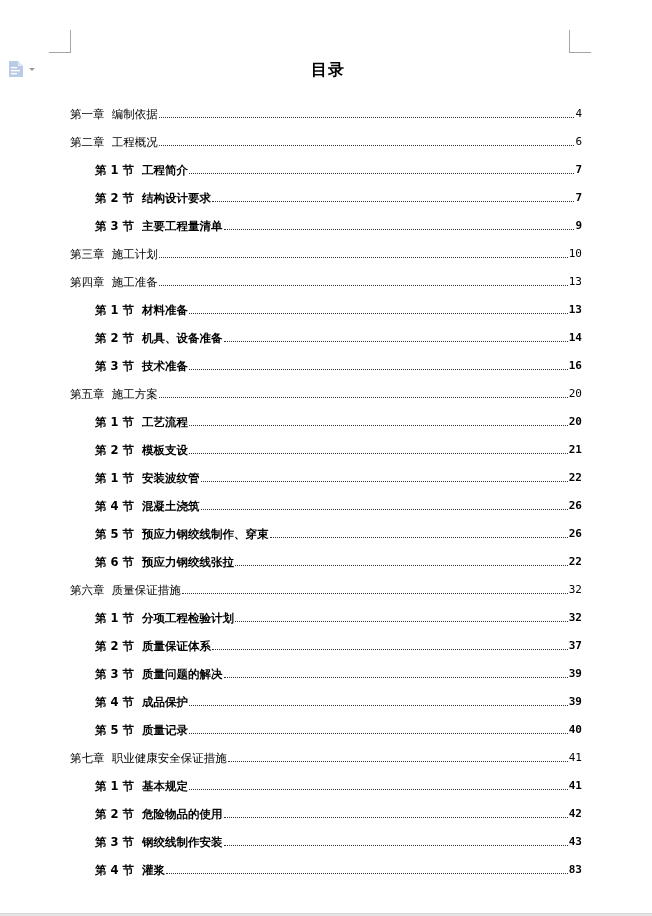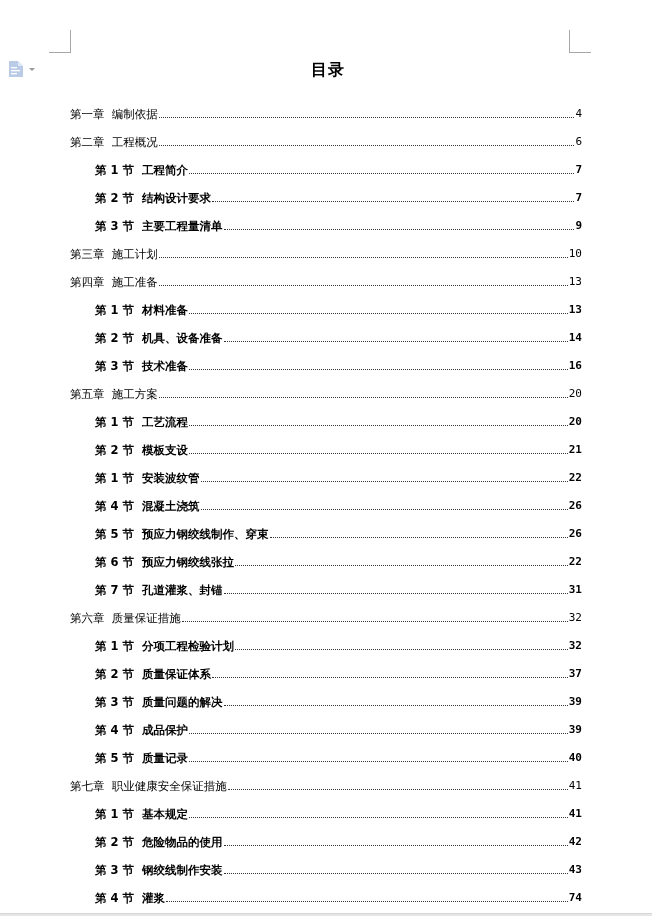--- a/index.html
+++ b/index.html
@@ -116,25 +116,20 @@
     <div class="entry lvl2">
       <span class="label">第 5 节  预应力钢绞线制作、穿束</span>
       <span class="leader"></span>
       <span class="page">26</span>
     </div>
     <div class="entry lvl2">
       <span class="label">第 6 节  预应力钢绞线张拉</span>
       <span class="leader"></span>
       <span class="page">22</span>
     </div>
-    <div class="entry lvl2">
-      <span class="label">第 7 节  孔道灌浆、封锚</span>
-      <span class="leader"></span>
-      <span class="page">31</span>
-    </div>
     <div class="entry">
       <span class="label">第六章  质量保证措施</span>
       <span class="leader"></span>
       <span class="page">32</span>
     </div>
     <div class="entry lvl2">
       <span class="label">第 1 节  分项工程检验计划</span>
       <span class="leader"></span>
       <span class="page">32</span>
     </div>
@@ -174,17 +169,17 @@
       <span class="page">42</span>
     </div>
     <div class="entry lvl2">
       <span class="label">第 3 节  钢绞线制作安装</span>
       <span class="leader"></span>
       <span class="page">43</span>
     </div>
     <div class="entry lvl2">
       <span class="label">第 4 节  灌浆</span>
       <span class="leader"></span>
-      <span class="page">74</span>
+      <span class="page">83</span>
     </div>
   </div>
 
 <div class="bottom-bar"></div>
 
 </body></html>

